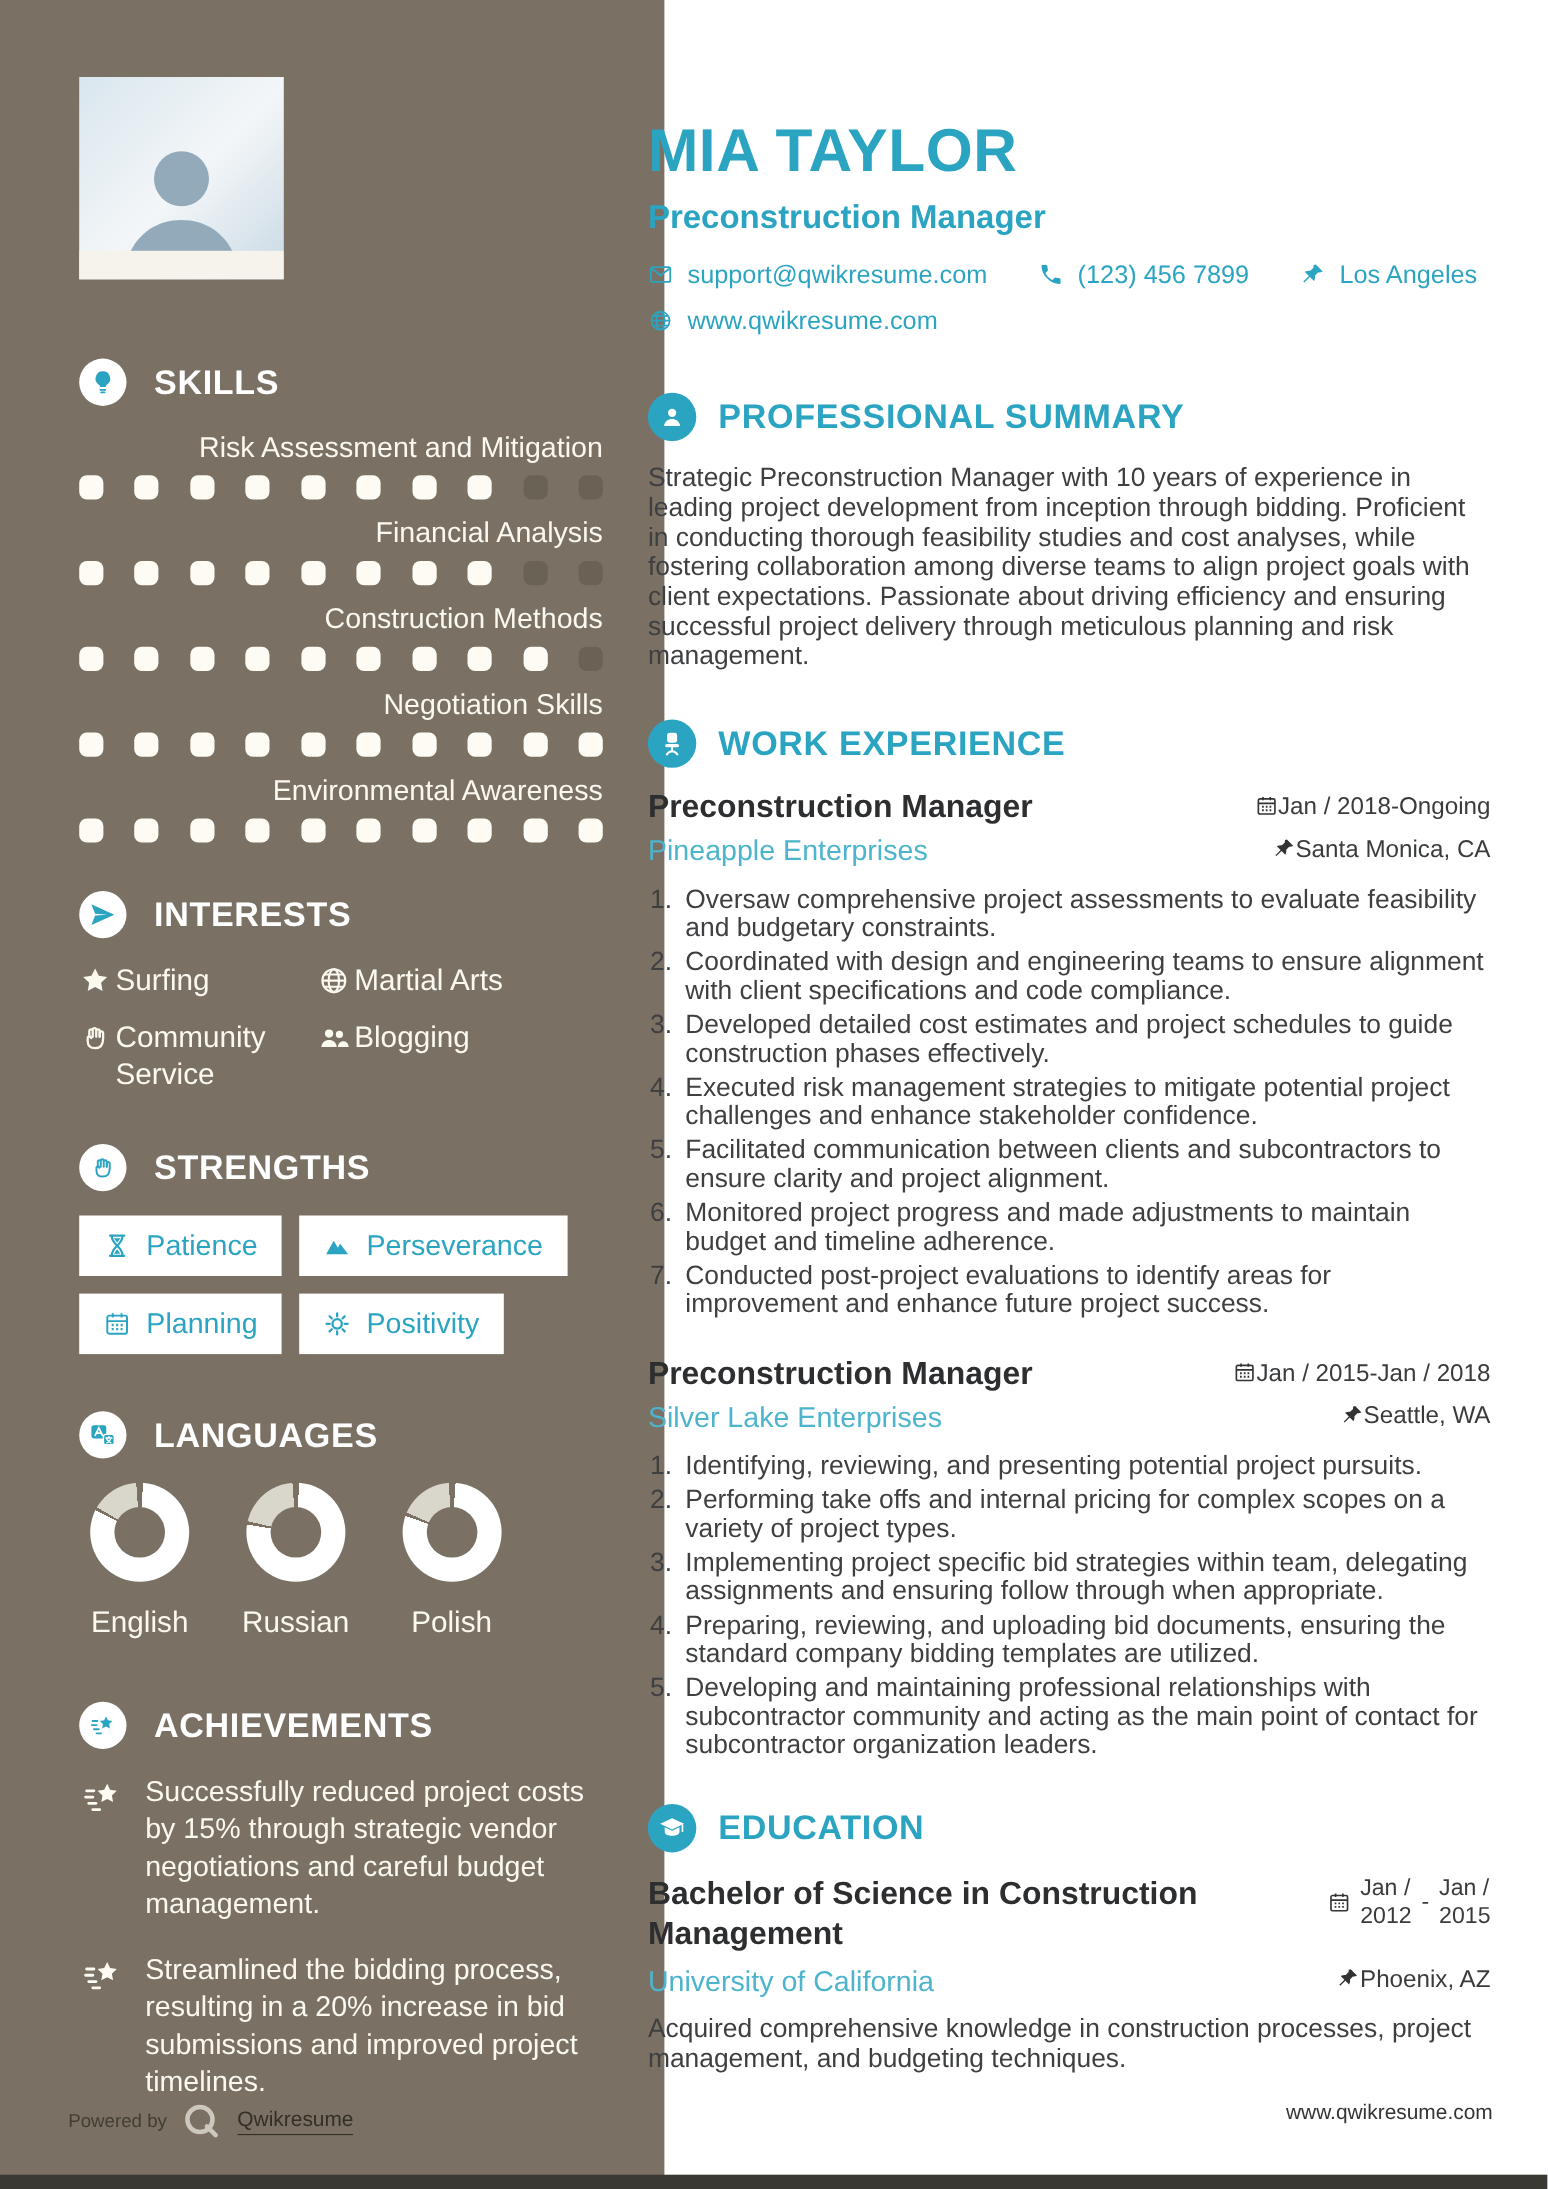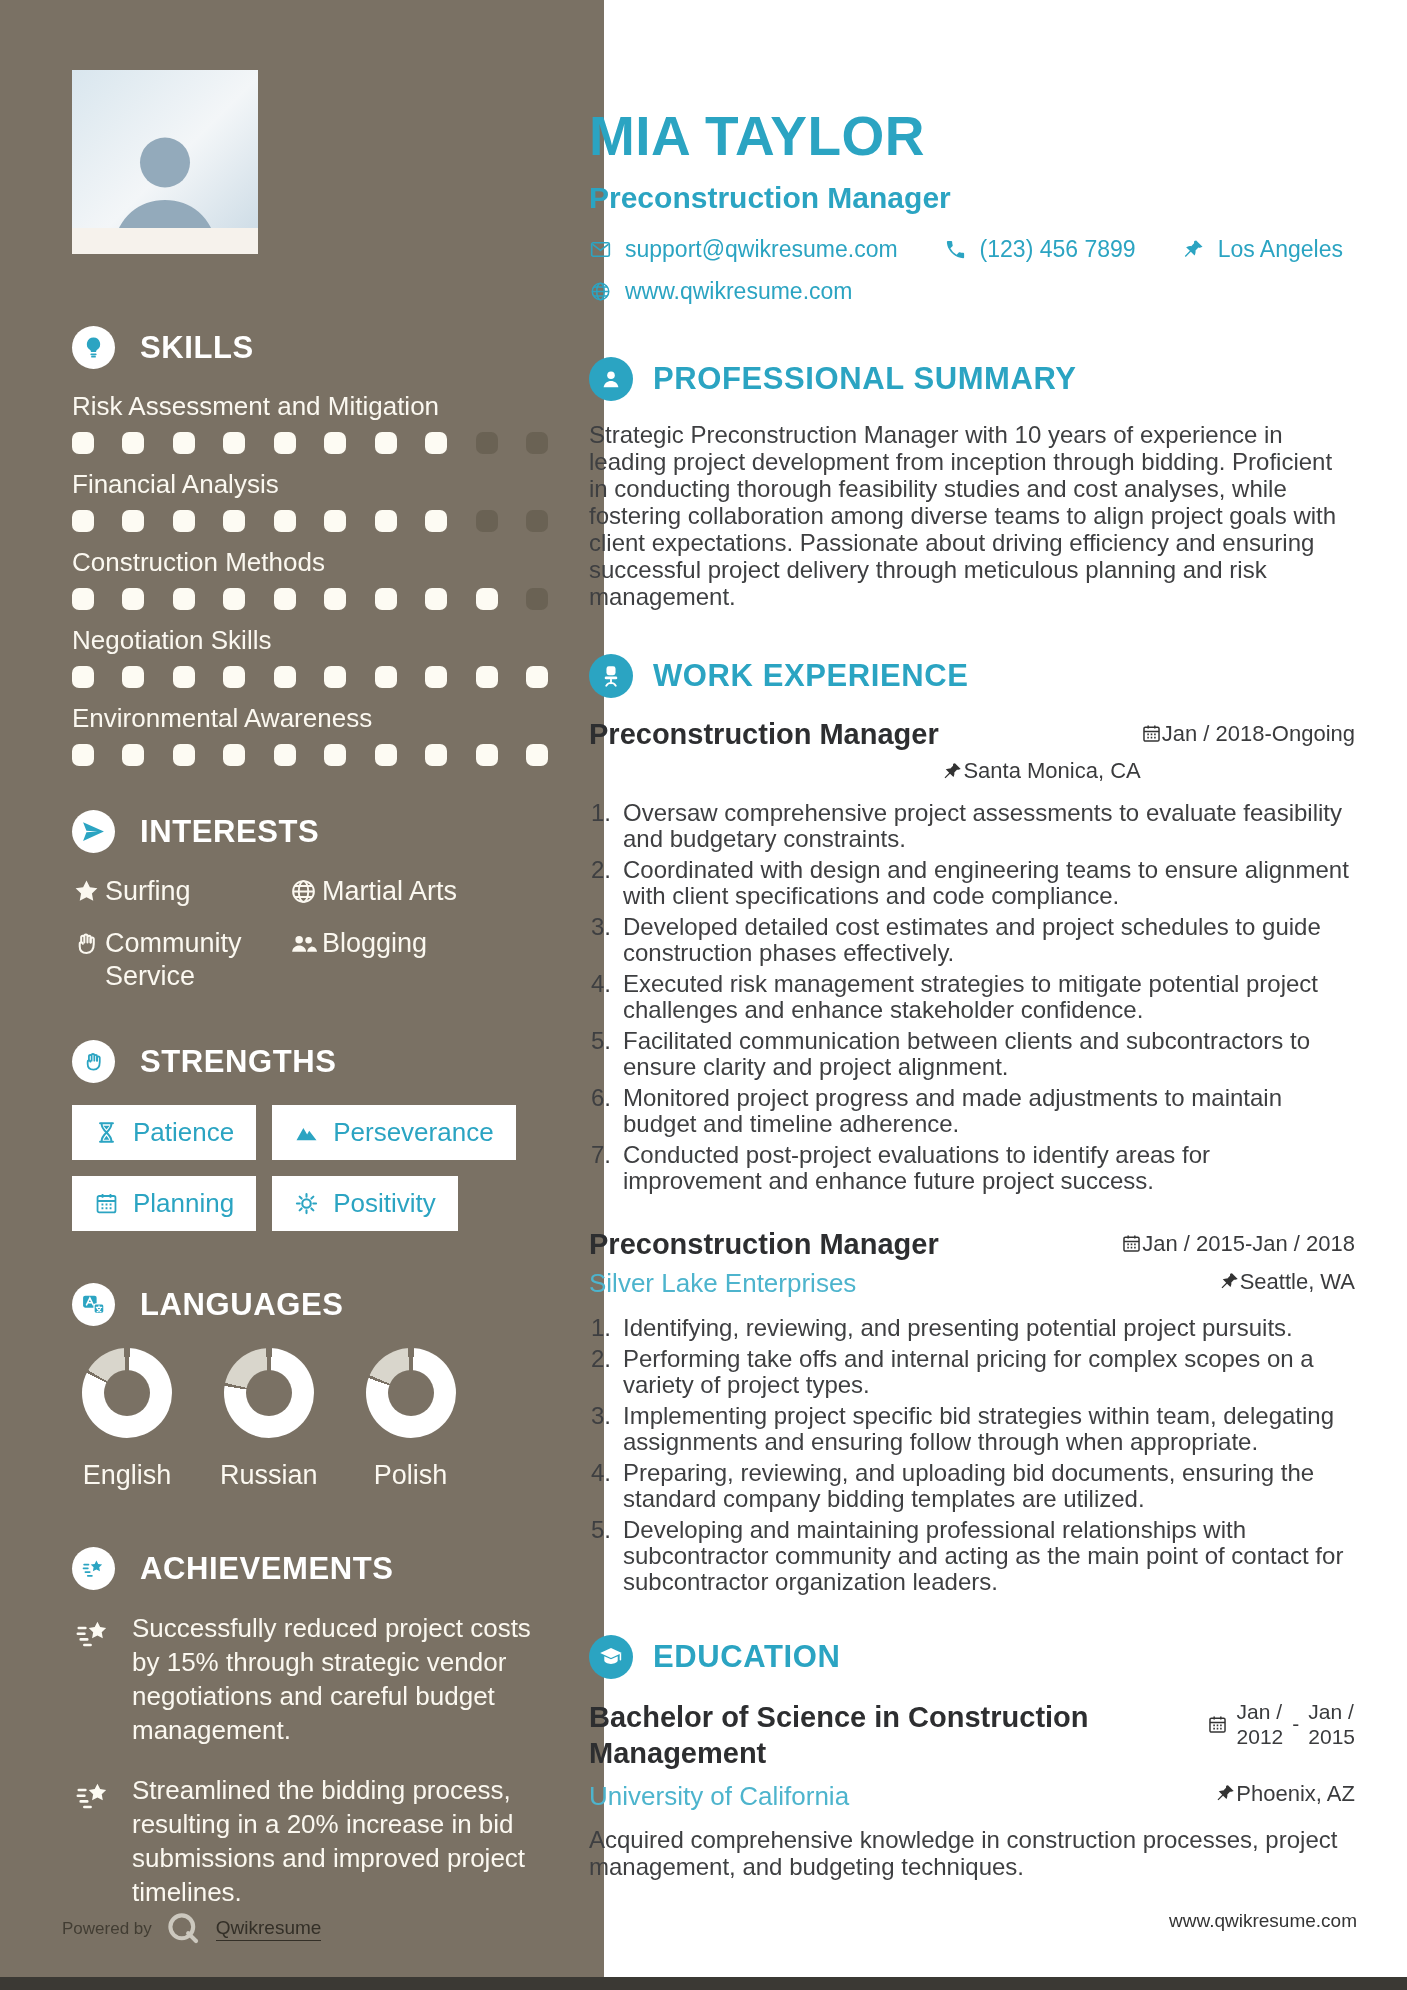--- a/index.html
+++ b/index.html
@@ -18,21 +18,21 @@
   .circle{width:43px;height:43px;border-radius:50%;background:#ffffff;flex:none;
           display:flex;align-items:center;justify-content:center;}
   .circle .ic{width:25px;height:25px;color:var(--accent,#2ba4c2);}
   .side-title{margin:0;font-size:31px;font-weight:700;letter-spacing:.6px;color:#ffffff;}
 
   .ic{display:inline-block;}
   .ic svg{width:100%;height:100%;display:block;}
 
   .s-skills{margin-top:72px;}
   .skill{margin-bottom:15px;}
-  .skill-label{font-size:26px;color:var(--cream,#fbf8f0);margin-bottom:10px;}
+  .skill-label{font-size:26px;color:var(--cream,#fbf8f0);margin-bottom:10px;text-align:right;}
   .dots{display:flex;justify-content:space-between;}
   .dot{width:22px;height:22px;border-radius:7px;background:var(--dot-off,#6a6254);}
   .dot.on{background:#fdfbf3;}
 
   .s-interests{margin-top:44px;}
   .int-grid{display:grid;grid-template-columns:213px 1fr;row-gap:20px;column-gap:4px;}
   .int-item{display:flex;gap:4px;align-items:flex-start;}
   .int-ic{width:29px;height:29px;flex:none;color:var(--cream,#fbf8f0);margin-top:2px;}
   .int-label{font-size:27px;line-height:1.2;color:var(--cream,#fbf8f0);}
 
@@ -506,20 +506,21 @@
                   <svg viewBox="0 0 24 24" xmlns="http://www.w3.org/2000/svg">
                     <g fill="none" stroke="currentColor" stroke-width="1.7">
                       <rect x="3.4" y="4.8" width="17.2" height="15.8" rx="1.6"></rect>
                       <path d="M3.4 9.6h17.2M8.2 2.8v3.6M15.8 2.8v3.6"></path>
                       <path stroke-width="2" d="M7.2 13h1.8M11.1 13h1.8M15 13h1.8M7.2 16.6h1.8M11.1 16.6h1.8M15 16.6h1.8"></path>
                     </g>
                   </svg>
                 </span>
                 <span>Jan / 2018-Ongoing</span>
               </div>
+              <div class="job-company">Pineapple Enterprises</div>
               <div class="meta">
                 <span class="ic meta-ic">
                   <svg viewBox="0 0 24 24" xmlns="http://www.w3.org/2000/svg">
                     <path fill="currentColor" d="M14.8 2.6l6.6 6.6-1.9.6c-.8.25-1.6.33-2.4.23l-3 3c.2 1.4.04 2.8-.5 4.1l-.5 1.2-3.9-3.9-5.3 5.3-1-1 5.3-5.3-3.9-3.9 1.2-.5c1.3-.54 2.7-.7 4.1-.5l3-3c-.1-.8-.02-1.64.23-2.4z"></path>
                   </svg>
                 </span>
                 <span>Santa Monica, CA</span>
               </div>
             </div>
             <ol class="bullets">

